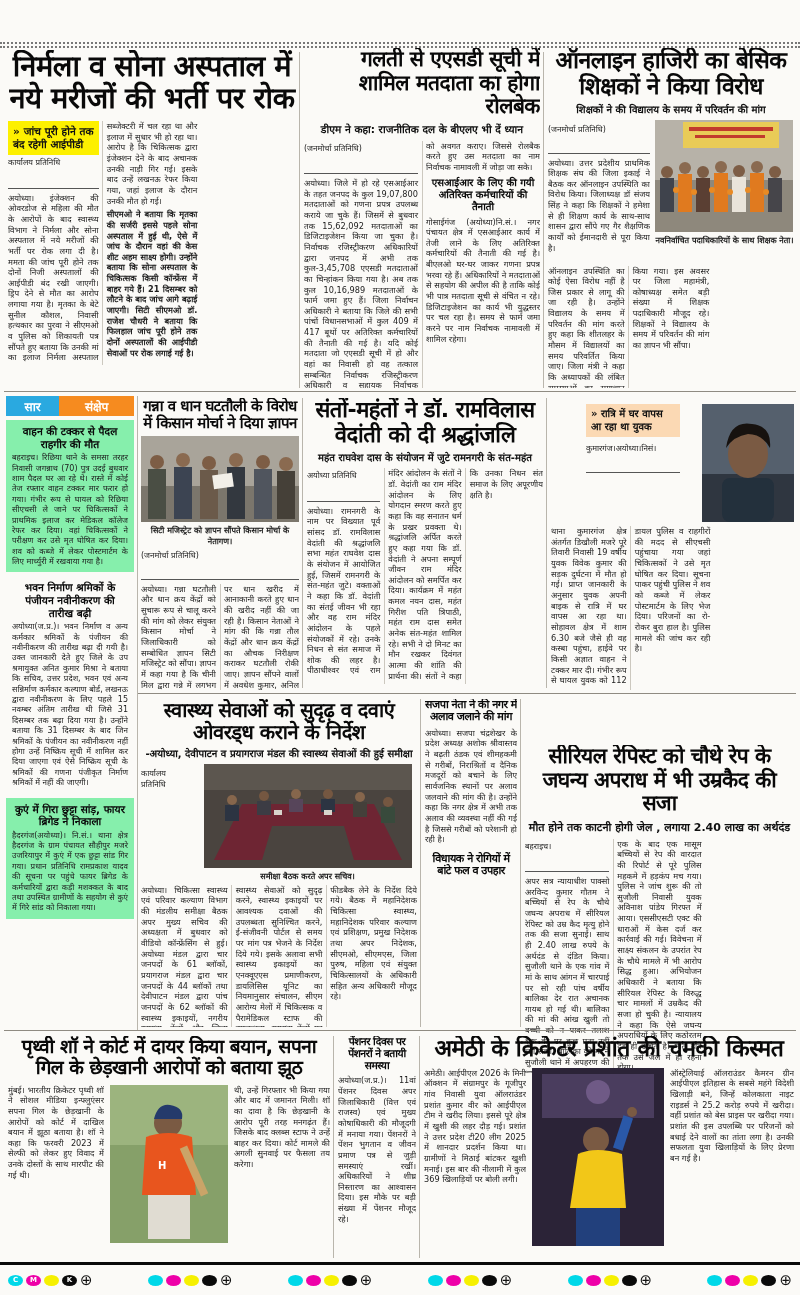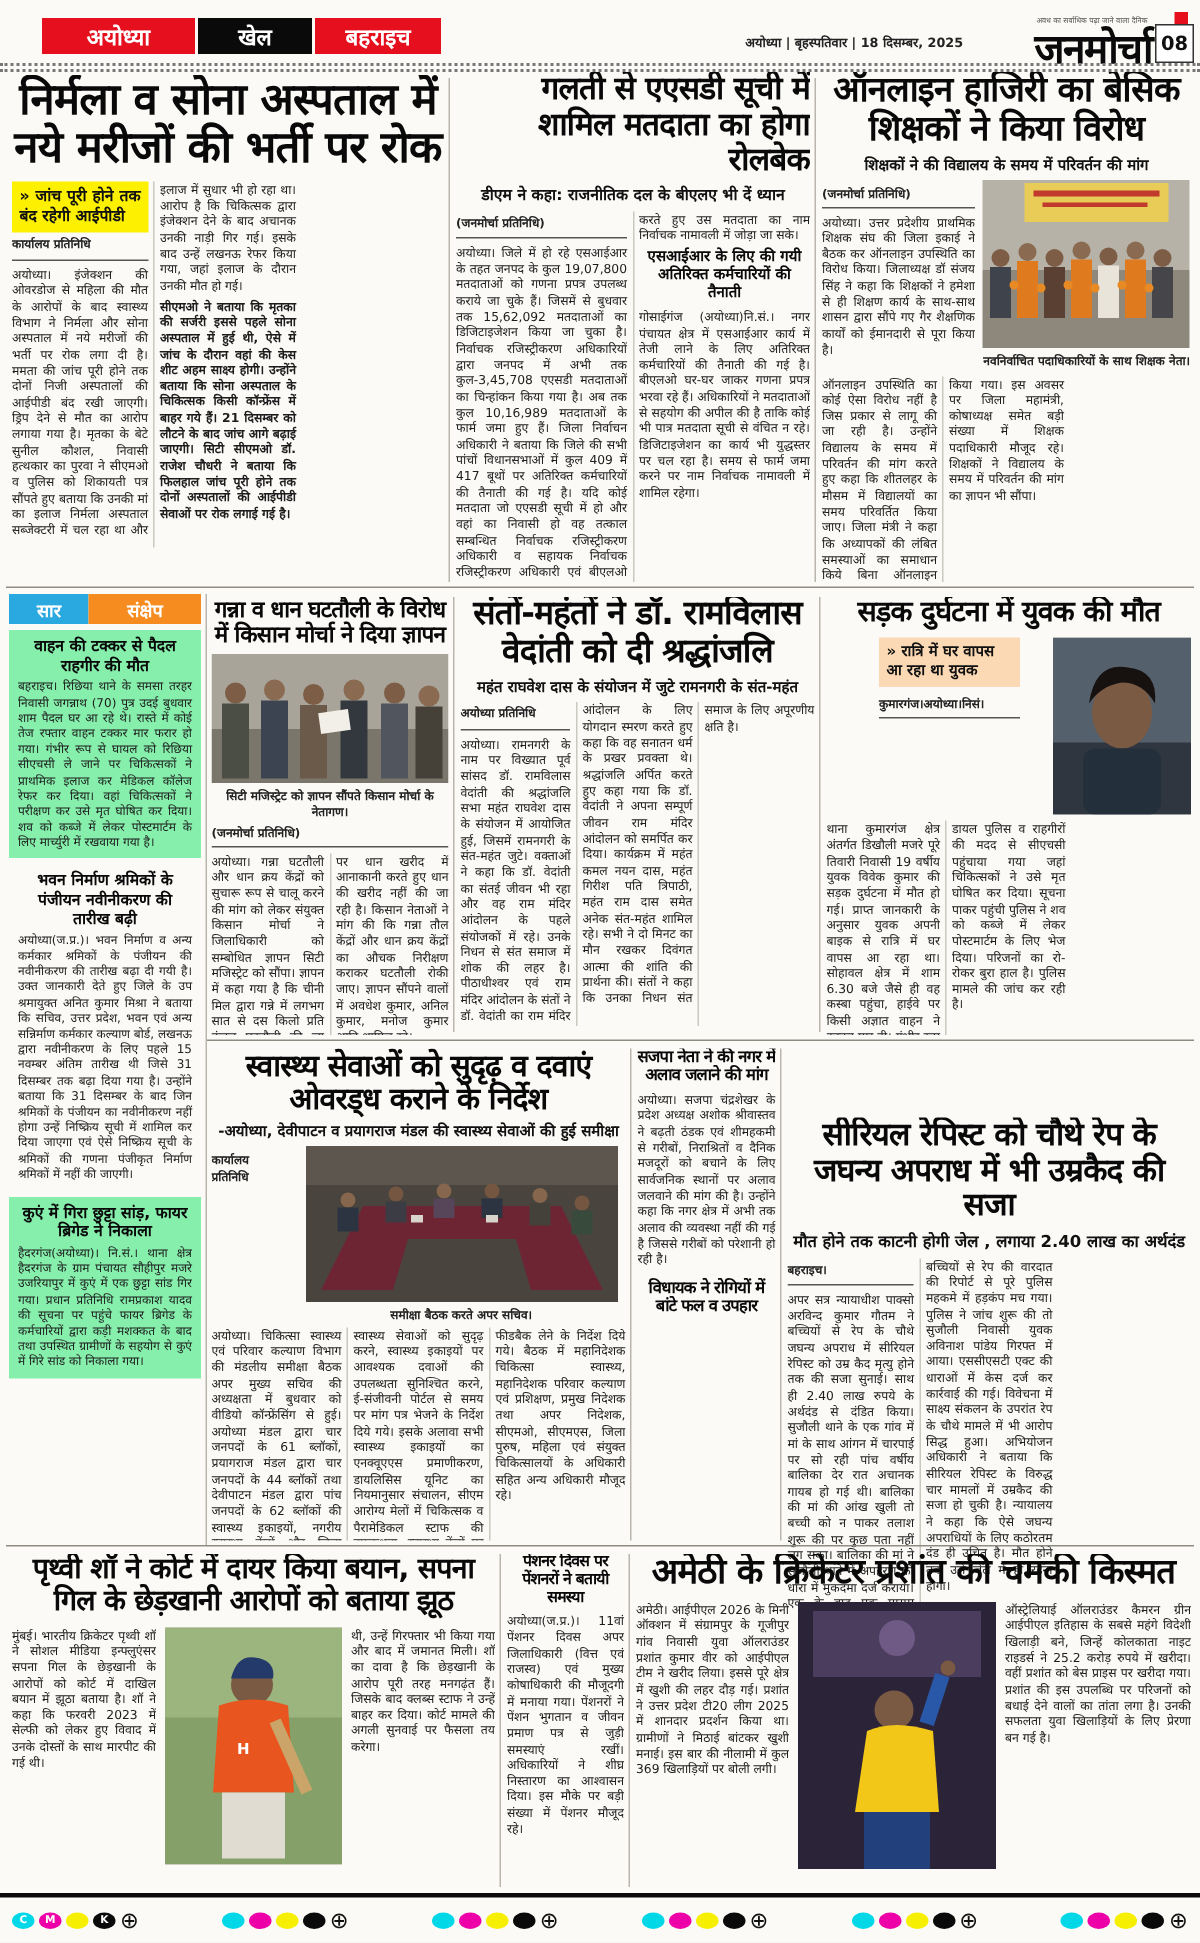--- a/index.html
+++ b/index.html
@@ -16,21 +16,21 @@
   #tagline{position:absolute;right:35px;top:6px;font-size:5px;color:#555;}
   #masthead{position:absolute;right:32px;top:9px;font-size:27px;font-weight:900;color:#0a0a0a;letter-spacing:-1px;}
   #pagenobox{position:absolute;right:4px;top:12px;width:24px;height:24px;border:1px solid #333;background:#fff;
     font-size:13px;font-weight:bold;display:flex;align-items:center;justify-content:center;color:#111;}
   #pagenoflag{position:absolute;right:8px;top:4px;width:9px;height:10px;background:#e50f1e;}
   #dotrule{position:absolute;left:0;top:42px;width:800px;border-top:2px dotted #777;border-bottom:2px dotted #777;height:2px;}
   
   .art{position:absolute;overflow:hidden;}
   .h1{font-weight:900;color:#090909;text-align:center;line-height:1.12;letter-spacing:-0.5px;}
   .sub{font-weight:bold;text-align:center;color:#111;}
-  .byline{font-size:8px;font-weight:bold;color:#222;border-bottom:1px solid #555;padding-bottom:4px;margin:3px 0 4px 0;}
+  .byline{font-size:8px;font-weight:normal;color:#222;border-bottom:1px solid #555;padding-bottom:19px;margin:3px 0 4px 0;}
   .body{font-size:8.2px;line-height:1.3;color:#1c1c1c;text-align:justify;column-gap:8px;column-rule:1px solid #ccc8bf;column-fill:auto;}
   .innerhead{font-weight:bold;font-size:10px;text-align:center;margin:4px 0;color:#0a0a0a;line-height:1.2;}
   .kicker{background:#fdf000;font-weight:bold;font-size:10.5px;padding:4px 5px;line-height:1.25;color:#111;}
   .kicker2{background:#fbd9b4;font-weight:bold;font-size:10px;padding:4px 5px;line-height:1.25;color:#111;}
   .caption{font-size:8px;font-weight:bold;color:#222;text-align:center;margin-top:2px;}
   .photo{display:block;background:#cfcbc2;}
   
   #sidebar{position:absolute;left:6px;top:396px;width:128px;height:634px;overflow:hidden;}
   #sbhead{display:flex;height:20px;margin-bottom:4px;}
   #sbhead .b1{background:#2aa9e0;color:#fff;font-weight:bold;font-size:12px;flex:1;display:flex;align-items:center;justify-content:center;}
@@ -45,30 +45,20 @@
   .mgrp{display:flex;align-items:center;gap:3px;}
   .dot{width:15px;height:11px;border-radius:50%;display:flex;align-items:center;justify-content:center;font-size:7px;font-weight:bold;color:#fff;}
   .dc{background:#00d8e8;}.dm{background:#ee00a8;}.dy{background:#f6f000;}.dk{background:#0a0a0a;}
   .reg{font-size:15px;line-height:1;color:#111;}
 </style>
 </head>
 <body>
 
 <div id="page">
 
-  <div id="hdr">
-    <div class="tab red" style="left:28px;width:102px;">अयोध्या</div>
-    <div class="tab black" style="left:132px;width:76px;">खेल</div>
-    <div class="tab red" style="left:210px;width:84px;">बहराइच</div>
-    <div id="dateline">अयोध्या | बृहस्पतिवार | 18 दिसम्बर, 2025</div>
-    <div id="tagline">अवध का सर्वाधिक पढ़ा जाने वाला दैनिक</div>
-    <div id="masthead">जनमोर्चा</div>
-    <div id="pagenoflag"></div>
-    <div id="pagenobox">08</div>
-  </div>
   <div id="dotrule"></div>
 
   <div class="art" style="left:8px;top:50px;width:288px;height:338px;">
     <div class="h1" style="font-size:29px;">निर्मला व सोना अस्पताल में नये मरीजों की भर्ती पर रोक</div>
     <div class="body" style="column-count:3;height:244px;margin-top:6px;">
       <div class="kicker">» जांच पूरी होने तक बंद रहेगी आईपीडी</div>
       <div class="byline">कार्यालय प्रतिनिधि</div>
       <span>अयोध्या। इंजेक्शन की ओवरडोज से महिला की मौत के आरोपों के बाद स्वास्थ्य विभाग ने निर्मला और सोना अस्पताल में नये मरीजों की भर्ती पर रोक लगा दी है। ममता की जांच पूरी होने तक दोनों निजी अस्पतालों की आईपीडी बंद रखी जाएगी। ड्रिप देने से मौत का आरोप लगाया गया है। मृतका के बेटे सुनील कौशल, निवासी हत्थकार का पुरवा ने सीएमओ व पुलिस को शिकायती पत्र सौंपते हुए बताया कि उनकी मां का इलाज निर्मला अस्पताल सब्जेक्टरी में चल रहा था और इलाज में सुधार भी हो रहा था। आरोप है कि चिकित्सक द्वारा इंजेक्शन देने के बाद अचानक उनकी नाड़ी गिर गई। इसके बाद उन्हें लखनऊ रेफर किया गया, जहां इलाज के दौरान उनकी मौत हो गई।</span>
       <span style="font-weight:bold;display:block;margin-top:3px;">सीएमओ ने बताया कि मृतका की सर्जरी इससे पहले सोना अस्पताल में हुई थी, ऐसे में जांच के दौरान वहां की केस शीट अहम साक्ष्य होगी। उन्होंने बताया कि सोना अस्पताल के चिकित्सक किसी कॉन्फ्रेंस में बाहर गये हैं। 21 दिसम्बर को लौटने के बाद जांच आगे बढ़ाई जाएगी। सिटी सीएमओ डॉ. राजेश चौधरी ने बताया कि फिलहाल जांच पूरी होने तक दोनों अस्पतालों की आईपीडी सेवाओं पर रोक लगाई गई है।</span>
     </div>
@@ -183,21 +173,20 @@
     <div class="h1" style="font-size:22px;">संतों-महंतों ने डॉ. रामविलास वेदांती को दी श्रद्धांजलि</div>
     <div class="sub" style="font-size:10px;margin-top:3px;">महंत राघवेश दास के संयोजन में जुटे रामनगरी के संत-महंत</div>
     <div class="body" style="column-count:3;height:216px;margin-top:4px;">
       <div class="byline">अयोध्या प्रतिनिधि</div>
       <span>अयोध्या। रामनगरी के नाम पर विख्यात पूर्व सांसद डॉ. रामविलास वेदांती की श्रद्धांजलि सभा महंत राघवेश दास के संयोजन में आयोजित हुई, जिसमें रामनगरी के संत-महंत जुटे। वक्ताओं ने कहा कि डॉ. वेदांती का संतई जीवन भी रहा और वह राम मंदिर आंदोलन के पहले संयोजकों में रहे। उनके निधन से संत समाज में शोक की लहर है। पीठाधीश्वर एवं राम मंदिर आंदोलन के संतों ने डॉ. वेदांती का राम मंदिर आंदोलन के लिए योगदान स्मरण करते हुए कहा कि वह सनातन धर्म के प्रखर प्रवक्ता थे। श्रद्धांजलि अर्पित करते हुए कहा गया कि डॉ. वेदांती ने अपना सम्पूर्ण जीवन राम मंदिर आंदोलन को समर्पित कर दिया। कार्यक्रम में महंत कमल नयन दास, महंत गिरीश पति त्रिपाठी, महंत राम दास समेत अनेक संत-महंत शामिल रहे। सभी ने दो मिनट का मौन रखकर दिवंगत आत्मा की शांति की प्रार्थना की। संतों ने कहा कि उनका निधन संत समाज के लिए अपूरणीय क्षति है।</span>
     </div>
   </div>
   <div class="vr" style="left:546px;top:398px;height:290px;"></div>
 
   <div class="art" style="left:551px;top:398px;width:243px;height:292px;">
-    <div class="h1" style="font-size:19px;">सड़क दुर्घटना में  युवक की मौत</div>
     <div style="display:flex;gap:22px;margin-top:6px;margin-left:35px;">
       <div style="flex:1;">
         <div class="kicker2">» रात्रि में घर वापस आ रहा था युवक</div>
         <div class="byline" style="margin-top:5px;">कुमारगंज।अयोध्या।निसं।</div>
       </div>
       <svg class="photo" width="92" height="118" viewBox="0 0 92 118">
         <rect width="92" height="118" fill="#55606d"></rect>
         <rect y="70" width="92" height="48" fill="#2f3640"></rect>
         <ellipse cx="46" cy="50" rx="20" ry="24" fill="#7a5a43"></ellipse>
         <path d="M24 44 Q28 16 50 20 Q70 22 68 44 Q60 30 46 30 Q32 32 24 44Z" fill="#17120f"></path>

